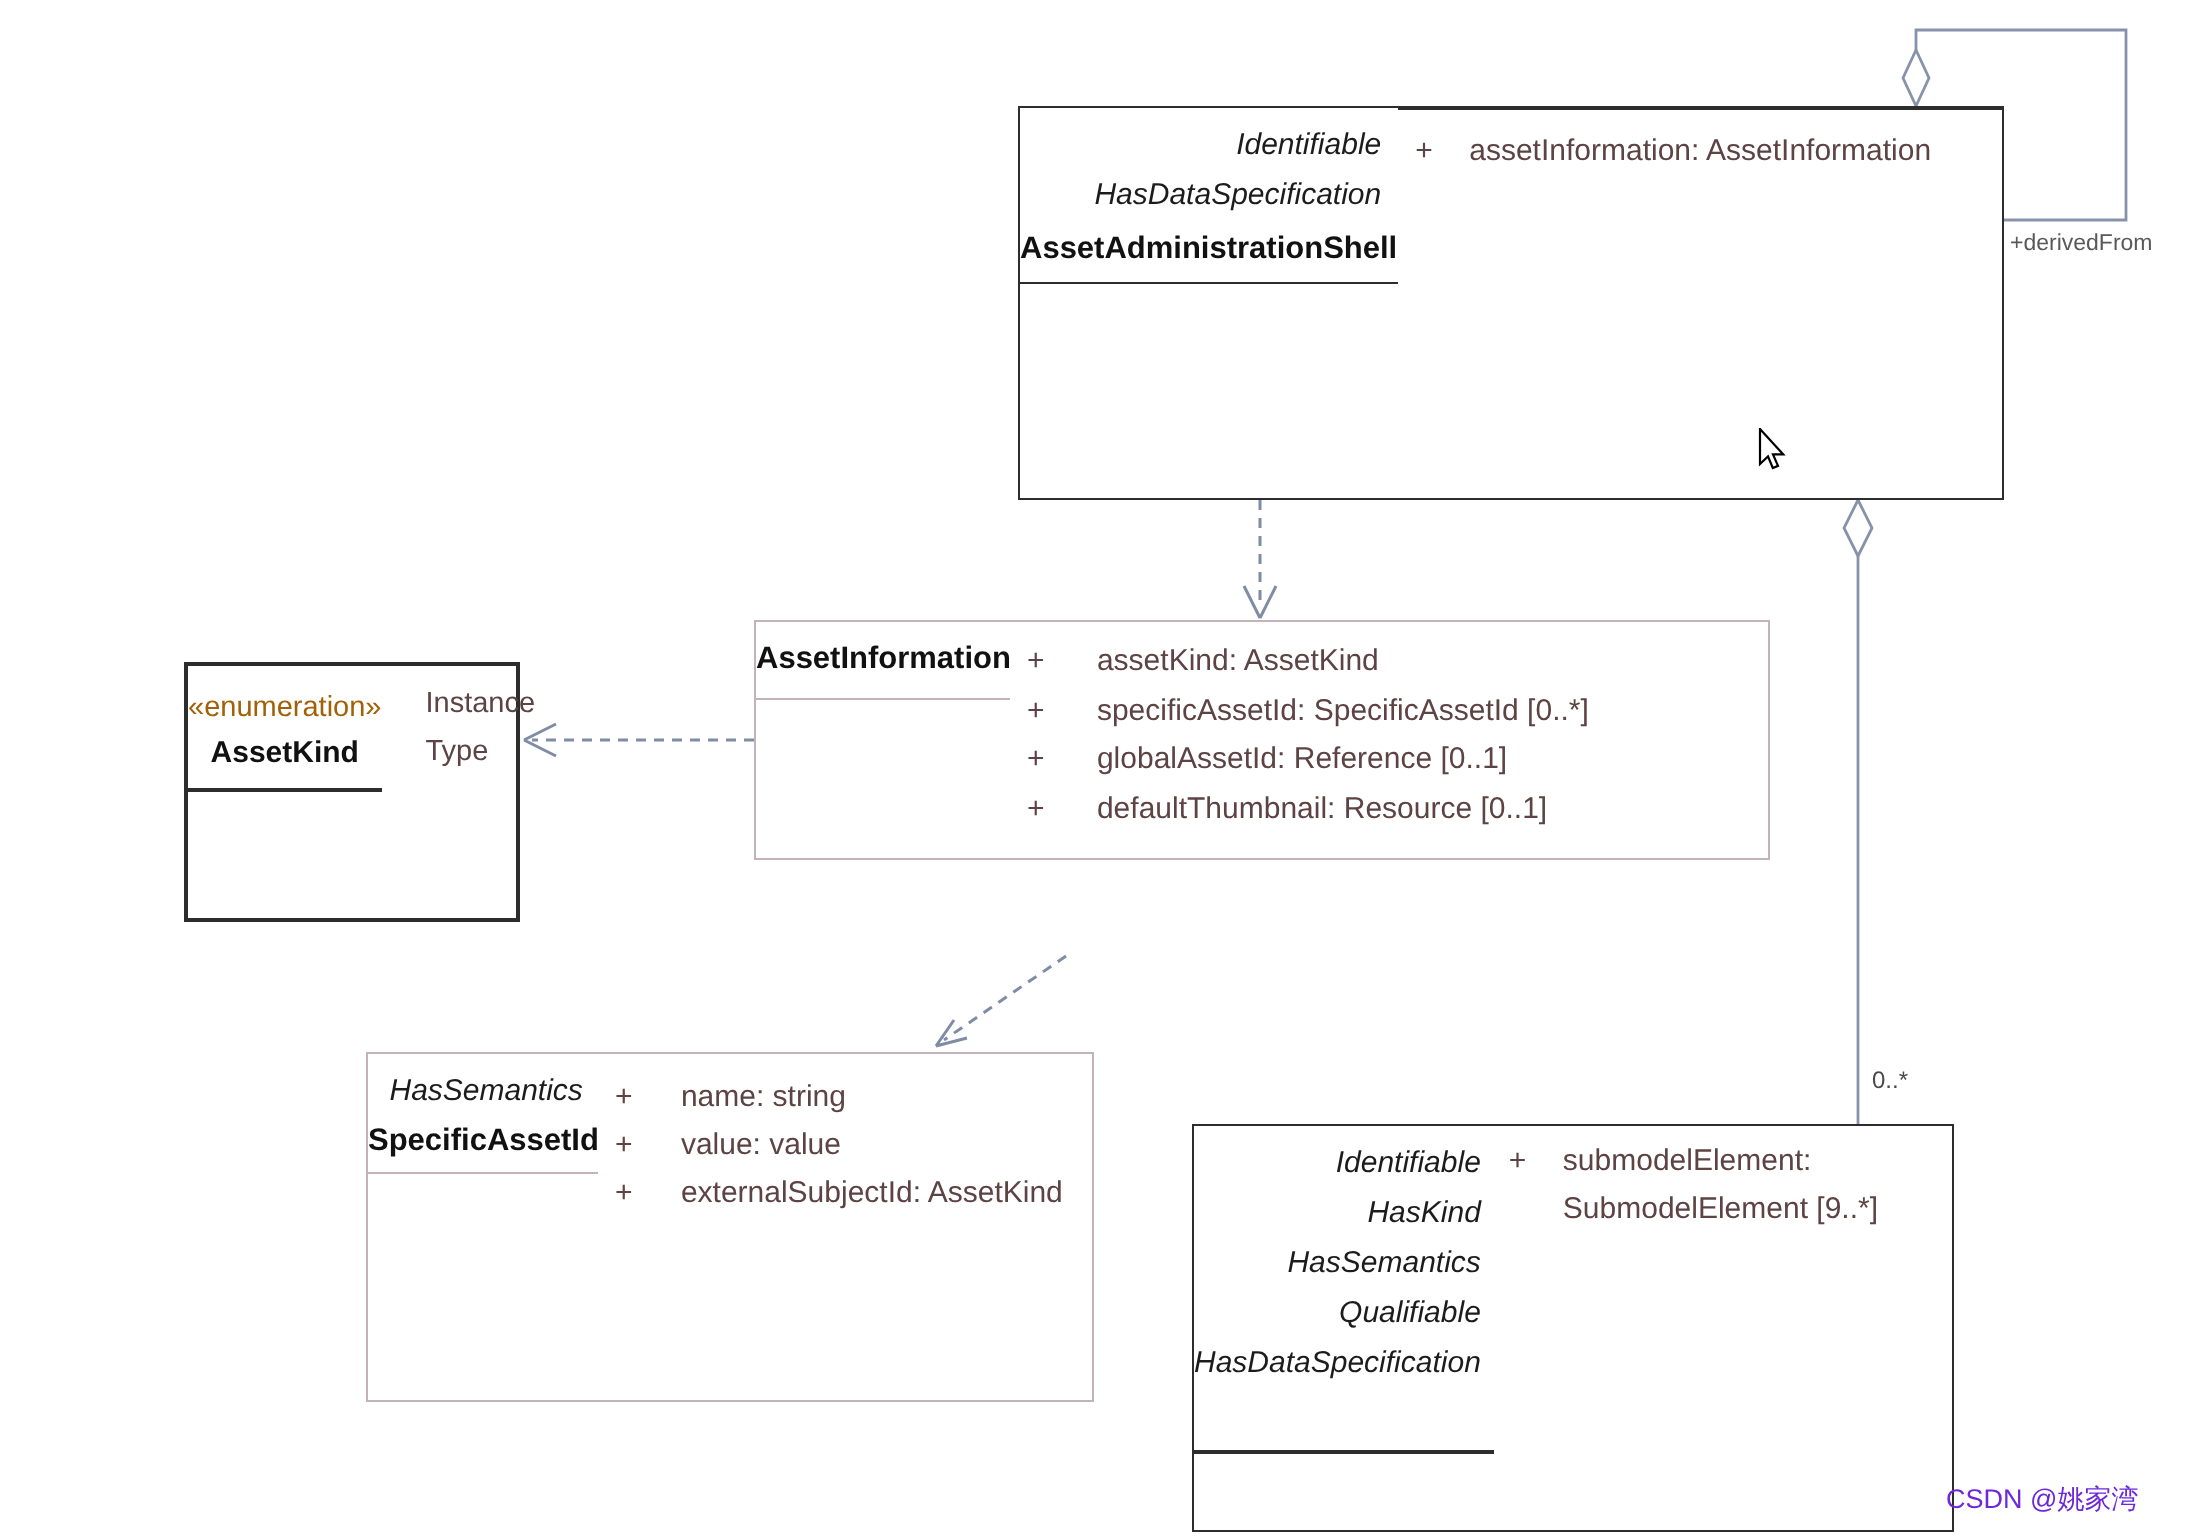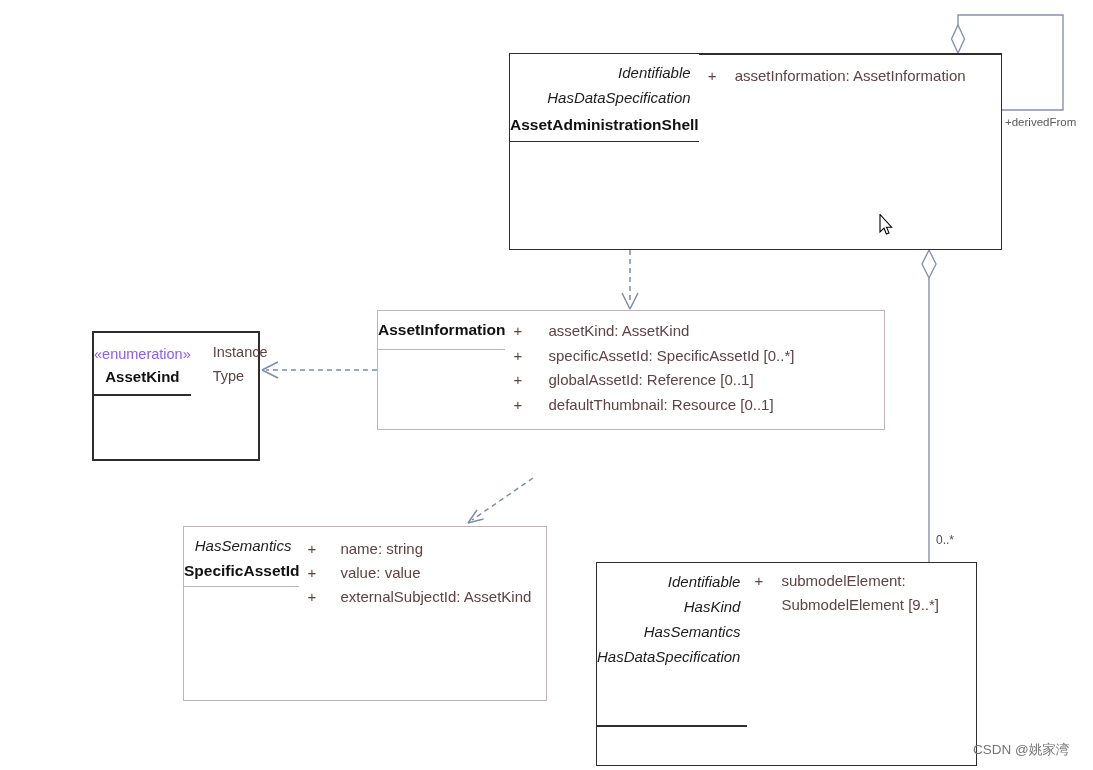--- a/index.html
+++ b/index.html
@@ -7,32 +7,32 @@
     position:relative; width:1093px; height:770px; background:#ffffff;
     font-family:"Liberation Sans", sans-serif; overflow:hidden;
   }
   .uml-class { position:absolute; background:#ffffff; box-sizing:border-box; display:flex; flex-direction:row; }
   .uml-class.dark  { border:1.5px solid #2d2d2d; }
   .uml-class.dark2 { border:2px solid #2d2d2d; }
   .uml-class.light { border:1px solid #c3b3b7; }
 
   .hdr { box-sizing:border-box; }
   .stereo { font-style:italic; text-align:right; padding-right:8px; font-size:15px; color:#1c1c1c; line-height:25px; }
-  .stereo-center { font-style:normal; text-align:center; font-size:14.5px; color:#8b5cf6; line-height:22px; }
+  .stereo-center { font-style:normal; text-align:center; font-size:14.5px; color:#a16207; line-height:22px; }
   .cls-title { font-weight:bold; text-align:center; font-size:15.5px; color:#111111; }
 
   .gap3 { height:3px; }
 
   .body { box-sizing:border-box; flex:1; }
   .attr-row { display:flex; font-size:15px; color:#5d4343; line-height:24px; }
   .vis { text-align:left; flex:none; }
   .literal { font-size:14.5px; color:#5d4343; line-height:24px; }
 
   .edge-label { position:absolute; color:#595959; white-space:nowrap; }
-  .watermark { position:absolute; color:#737373; font-size:13.5px; white-space:nowrap; }
+  .watermark { position:absolute; color:#6d28d9; font-size:13.5px; white-space:nowrap; }
 
   svg.layer { position:absolute; left:0; top:0; pointer-events:none; }
 </style>
 </head>
 <body>
 
 <div class="canvas">
 
   <svg class="layer" width="1093" height="770" viewBox="0 0 1093 770">
 
@@ -131,20 +131,21 @@
         <span>externalSubjectId: AssetKind</span>
       </div>
     </div>
   </div>
 
   <div class="uml-class dark" style="left:596px; top:562px; width:381px; height:204px;">
     <div class="hdr" style="height:164px; border-bottom:2px solid #2d2d2d; padding-top:6px; padding-right:0;">
       <div class="stereo" style="padding-right:7px;">Identifiable</div>
       <div class="stereo" style="padding-right:7px;">HasKind</div>
       <div class="stereo" style="padding-right:7px;">HasSemantics</div>
+      <div class="stereo" style="padding-right:7px;">Qualifiable</div>
       <div class="stereo" style="padding-right:7px;">HasDataSpecification</div>
     </div>
     <div class="body" style="padding-top:6px;">
       <div class="attr-row">
         <span class="vis" style="margin-left:7px; width:27px;">+</span>
         <span>submodelElement: SubmodelElement [9..*]</span>
       </div>
     </div>
   </div>
 

